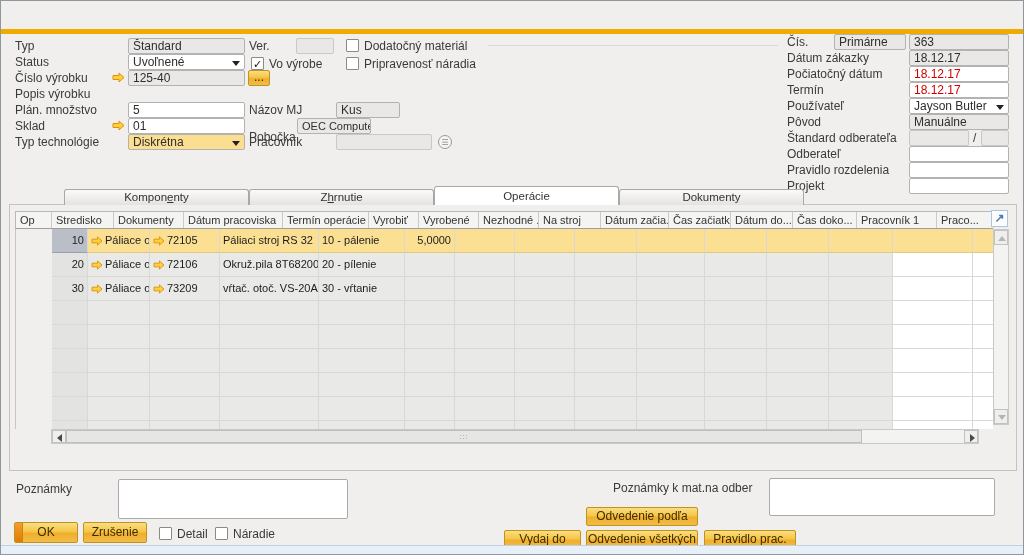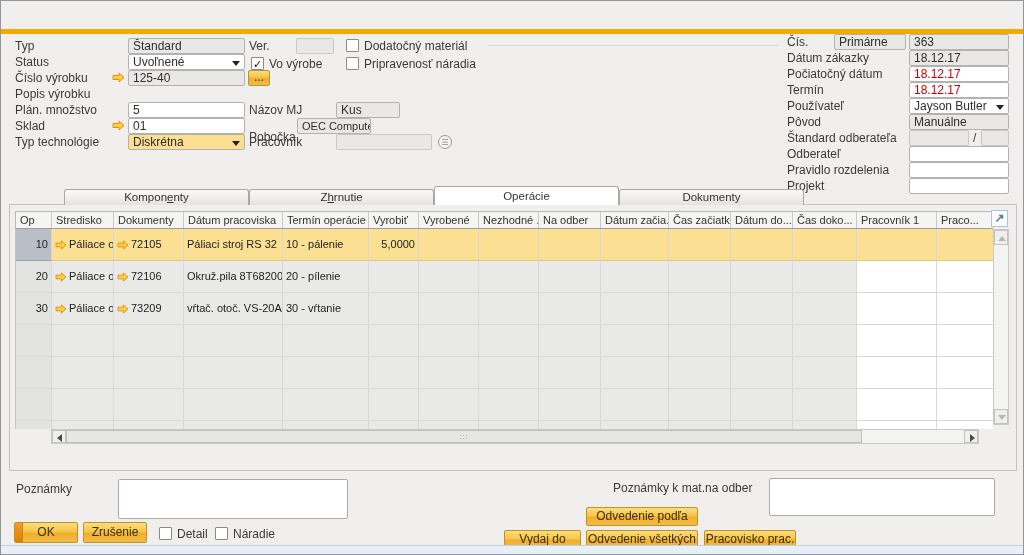--- a/index.html
+++ b/index.html
@@ -50,21 +50,21 @@
   .tab u { text-decoration:underline; }
 
   
   .groupbox { position:absolute; left:8px; top:203px; width:1008px; height:267px;
     border:1px solid #c4c3c1; background:#F0EFED; }
   .ops { position:absolute; left:14px; top:210px; width:978px; }
   .t-header { display:flex; height:18px; background:#f4f4f2; border-top:1px solid #b9b9b7; border-left:1px solid #b9b9b7; border-bottom:1px solid #9e9e9c; }
   .th { font-size:11px; color:#333; line-height:17px; padding:0 4px; border-right:1px solid #cacac8;
     white-space:nowrap; overflow:hidden; flex:none; }
   .t-body { height:200px; overflow:hidden; border-left:1px solid #c6c6c4; }
-  .tr { display:flex; height:32px; }
+  .tr { display:flex; height:24px;margin-left:36px; }
   .tc { flex:none; font-size:11px; line-height:15px; padding:0 3px; border-right:1px solid #d8d8d6;
     border-bottom:1px solid #d8d8d6; background:#E9E9E7; white-space:nowrap; overflow:hidden;
     display:flex; align-items:center; color:#1c1c1c; }
   .tc.num { justify-content:flex-end; }
   .tc.opc { background:#E3E3E1; justify-content:flex-end; }
   .tc.white { background:#fff; }
   .tc.sel { background:#FBDF92; border-bottom-color:#e2c97e; }
   .tc.opsel { background:#B9BEC7; border-bottom-color:#9aa0aa; }
   .tc svg { margin-right:2px; flex:none; }
 
@@ -185,21 +185,21 @@
   <div class="ops" id="ops-table">
       <div class="t-header">
         <span class="th" style="width: 36px;">Op</span>
         <span class="th" style="width: 62px;">Stredisko</span>
         <span class="th" style="width: 70px;">Dokumenty</span>
         <span class="th" style="width: 99px;">Dátum pracoviska</span>
         <span class="th" style="width: 86px;">Termín operácie</span>
         <span class="th" style="width: 50px;">Vyrobiť</span>
         <span class="th" style="width: 60px;">Vyrobené</span>
         <span class="th" style="width: 60px;">Nezhodné ...</span>
-        <span class="th" style="width: 62px;">Na odber</span>
+        <span class="th" style="width: 62px;">Na stroj</span>
         <span class="th" style="width: 68px;">Dátum začia...</span>
         <span class="th" style="width: 62px;">Čas začiatku</span>
         <span class="th" style="width: 62px;">Dátum do...</span>
         <span class="th" style="width: 64px;">Čas doko...</span>
         <span class="th" style="width: 80px;">Pracovník 1</span>
         <span class="th" style="width: 57px;">Praco...</span>
       </div>
       <div class="t-body">
         <div class="tr">
           <span class="tc opc opsel" style="width: 36px;">10</span>
@@ -466,16 +466,16 @@
   <span class="btn" style="left:82px;top:521px;width:64px;height:21px;line-height:19px;">Zrušenie</span>
 
   <span class="cb" style="left:158px;top:526px;"></span>
   <span class="cblbl" style="left:176px;top:526px;">Detail</span>
   <span class="cb" style="left:214px;top:526px;"></span>
   <span class="cblbl" style="left:232px;top:526px;">Náradie</span>
 
   <span class="btn" style="left:585px;top:506px;width:112px;height:19px;line-height:17px;">Odvedenie podľa ceny</span>
   <span class="btn" style="left:503px;top:529px;width:77px;height:19px;line-height:17px;">Vydaj do plánu</span>
   <span class="btn" style="left:585px;top:529px;width:112px;height:19px;line-height:17px;">Odvedenie všetkých op.</span>
-  <span class="btn" style="left:703px;top:529px;width:92px;height:19px;line-height:17px;">Pracovisko prac.</span>
+  <span class="btn" style="left:703px;top:529px;width:92px;height:19px;line-height:17px;">Pravidlo prac.</span>
 
   <div class="bottomstrip"></div>
 </div>
 
 </body></html>

